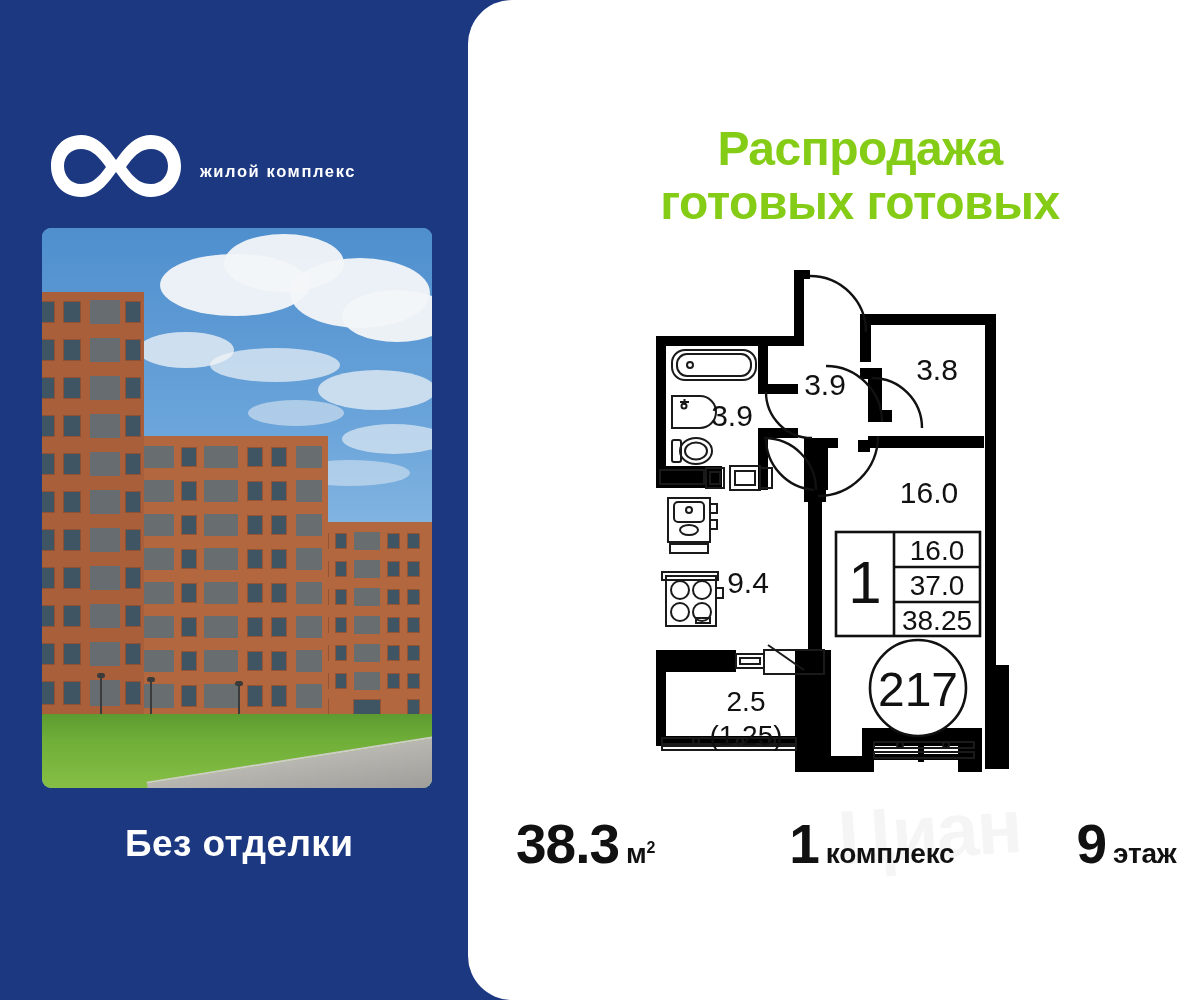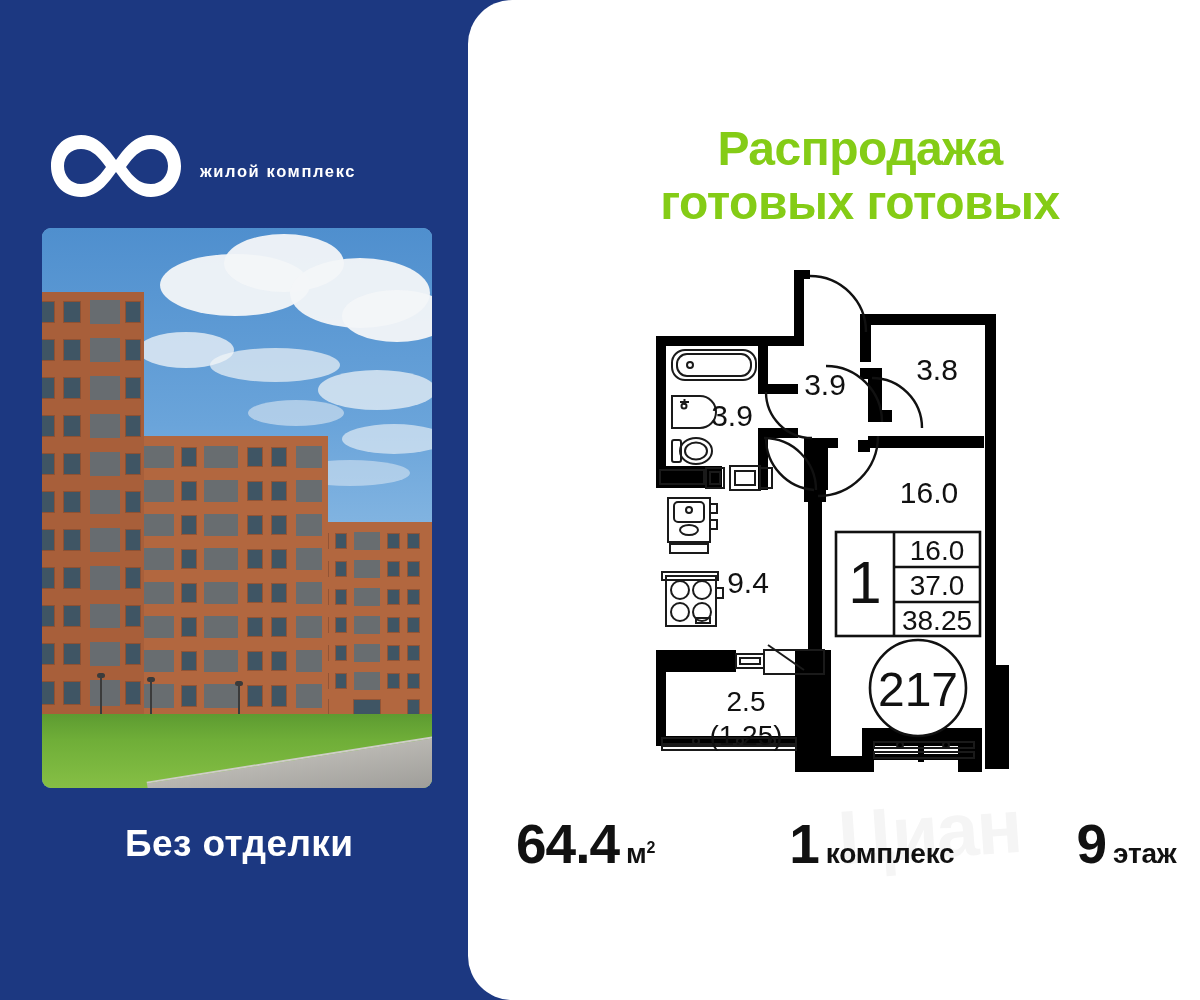--- a/index.html
+++ b/index.html
@@ -560,21 +560,21 @@
 
       <g>
         <circle cx="278" cy="438" r="48" fill="#fff" stroke="#111" stroke-width="2.6"></circle>
         <text x="278" y="456" font-size="48" font-family="Liberation Sans, sans-serif" text-anchor="middle" fill="#111">217</text>
       </g>
     </svg>
   </div>
 
   <div id="footer-stats">
     <div class="stat" id="stat-area">
-      <span class="stat-num">64.4</span>
+      <span class="stat-num">38.3</span>
       <span class="stat-unit"><span>м</span><span class="sup">2</span></span>
     </div>
     <div class="stat" id="stat-rooms">
       <span class="stat-num">1</span>
       <span class="stat-unit">комплекс</span>
     </div>
     <div class="stat" id="stat-floor">
       <span class="stat-num">9</span>
       <span class="stat-unit">этаж</span>
     </div>

